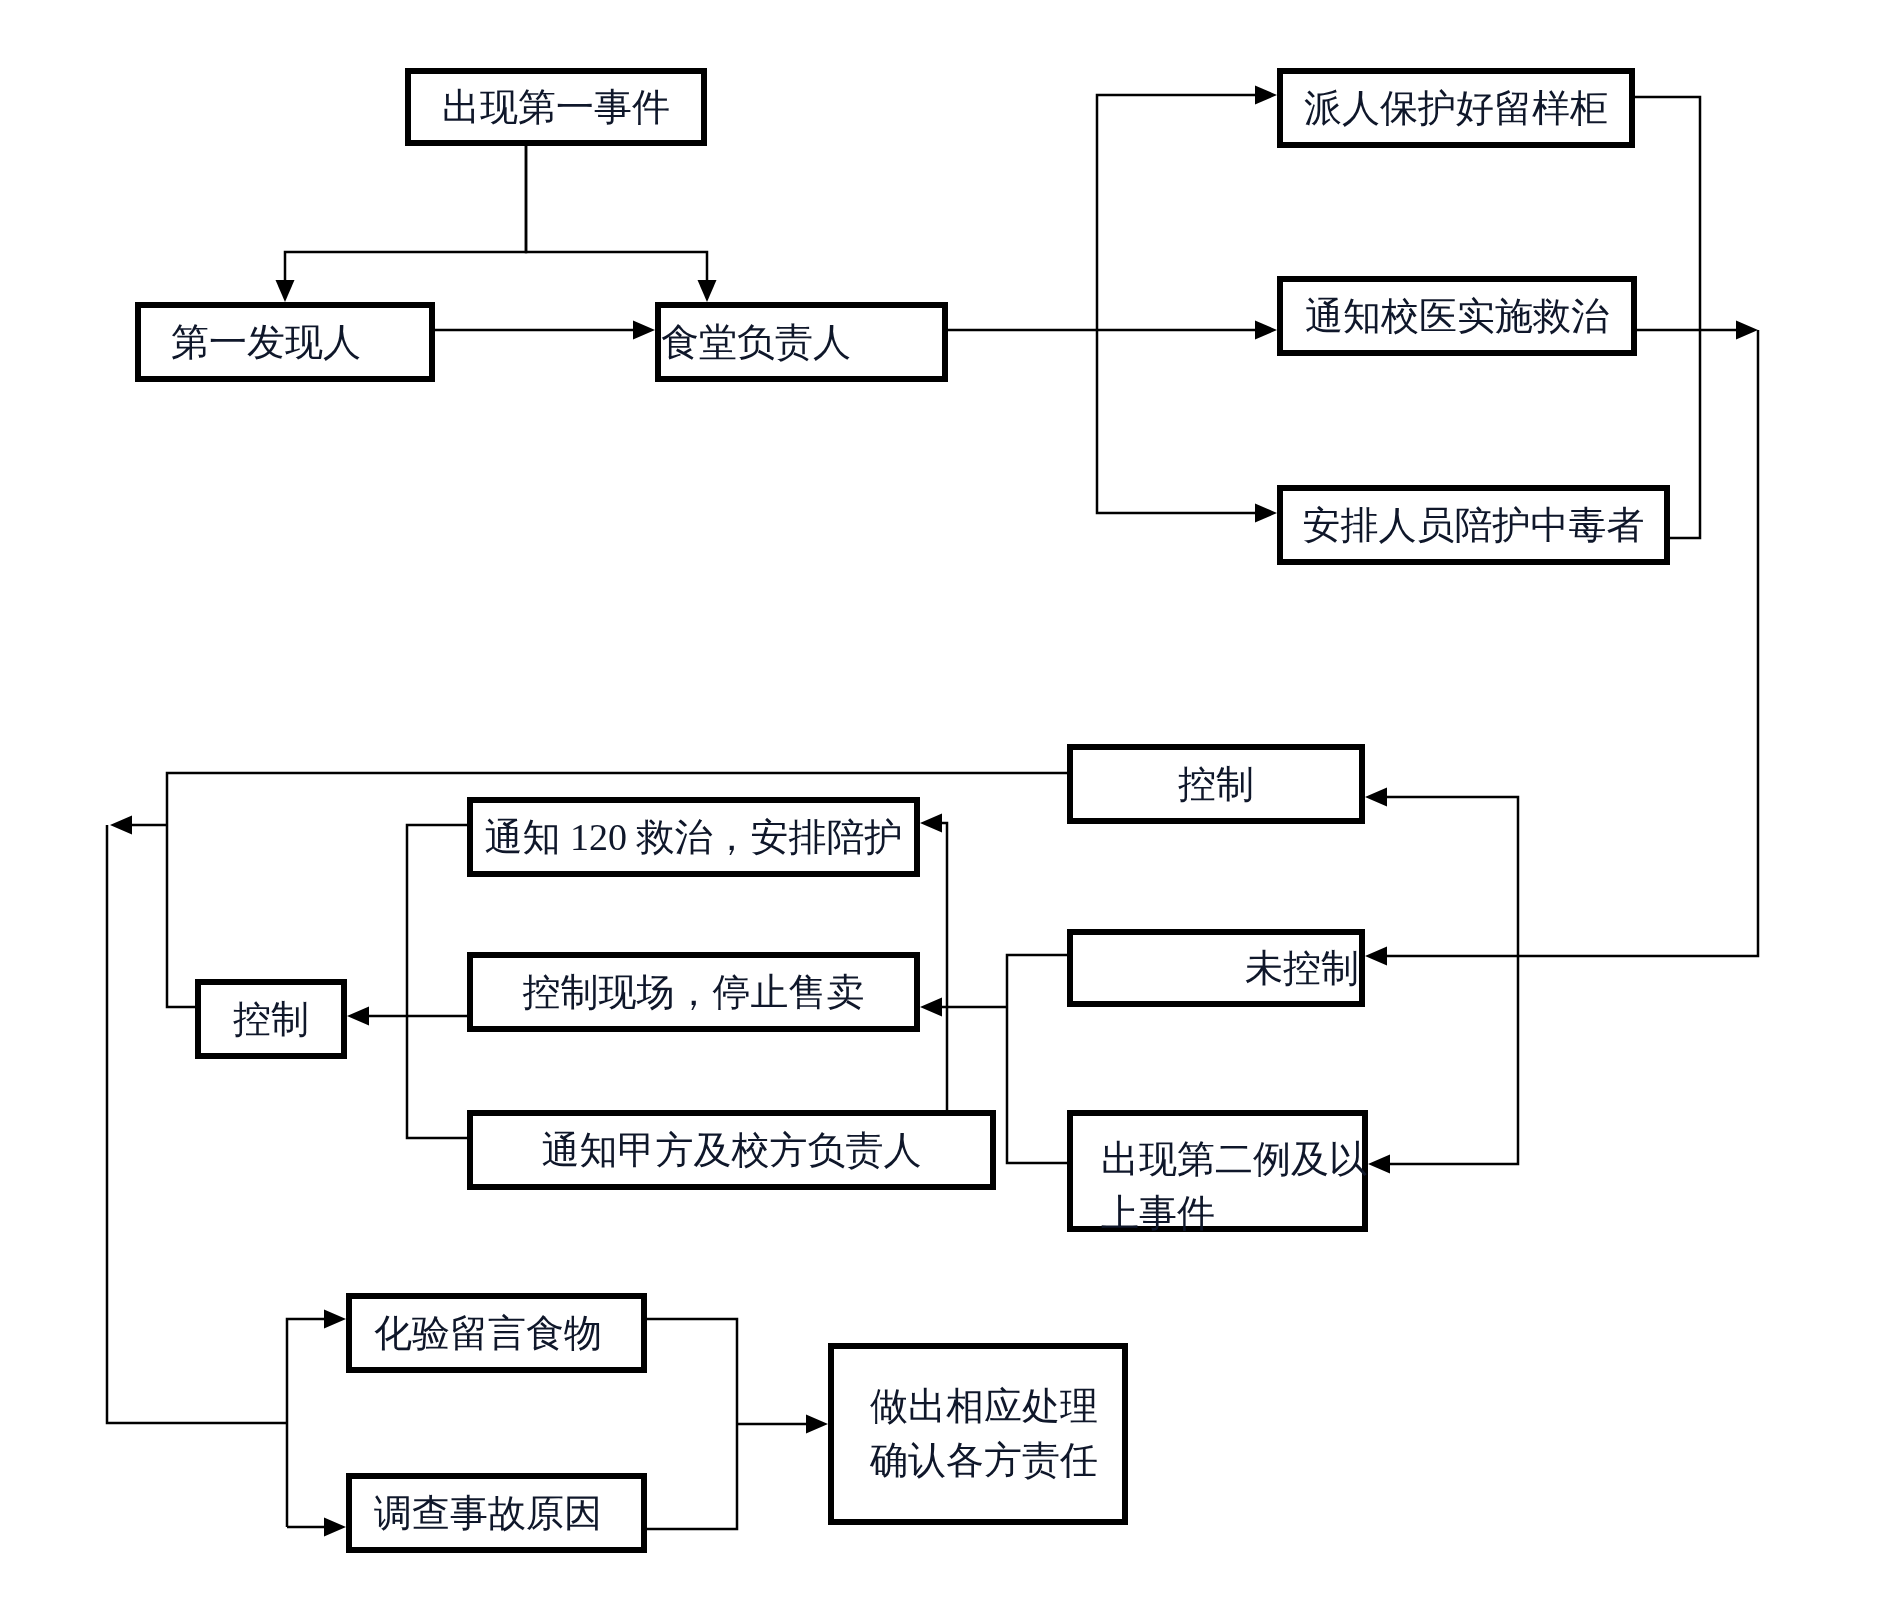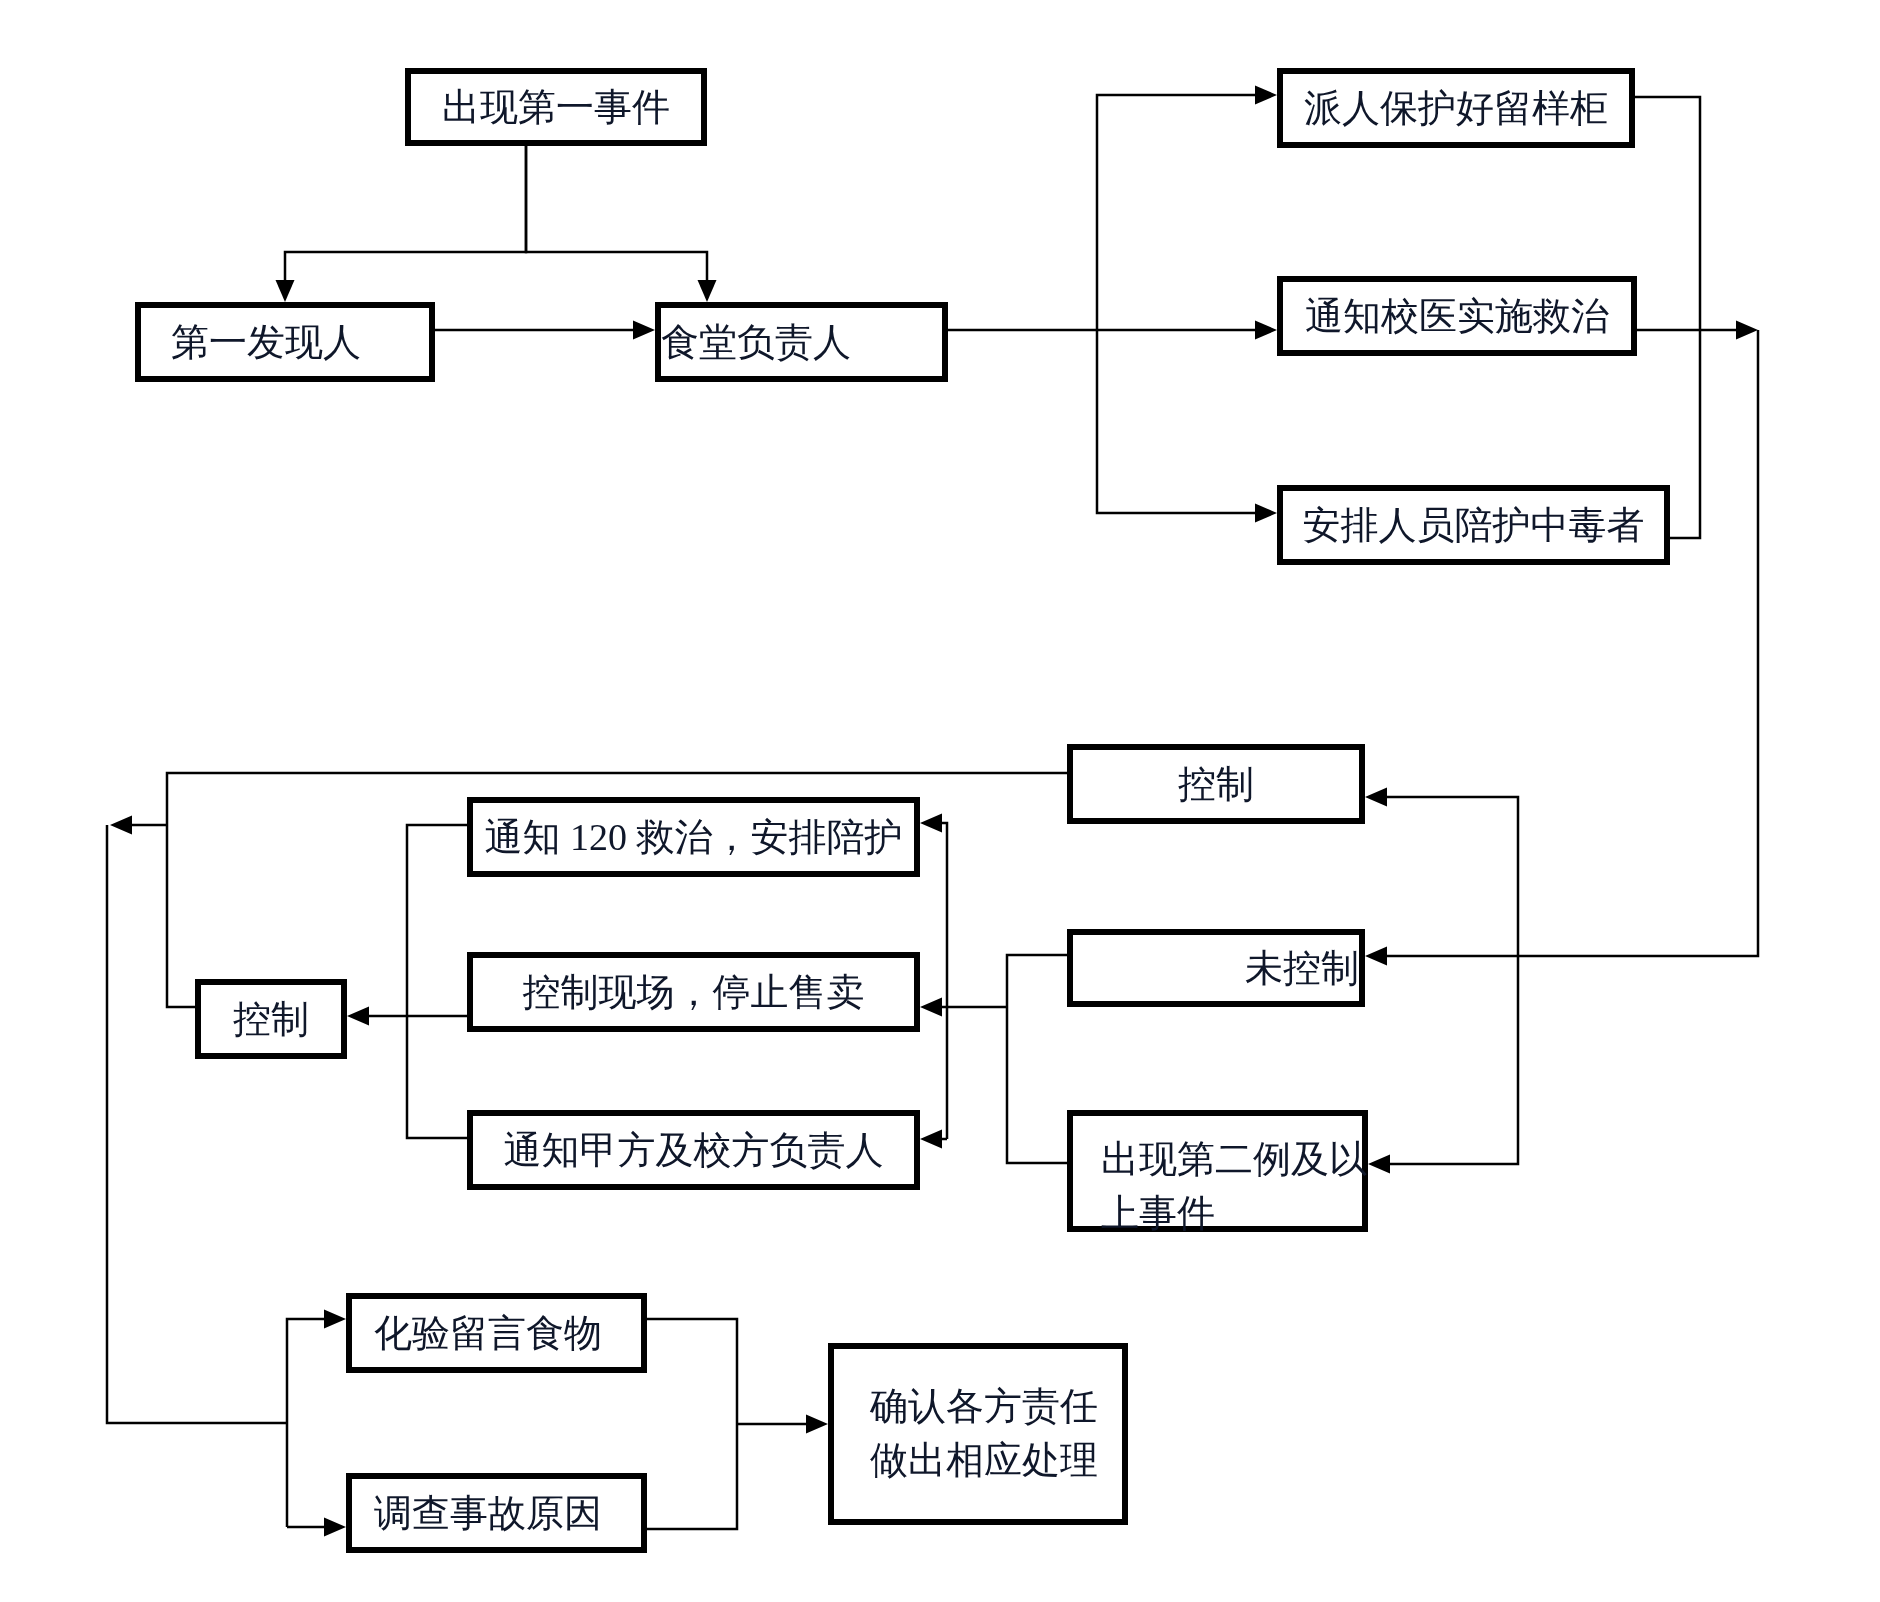--- a/index.html
+++ b/index.html
@@ -177,31 +177,31 @@
       </div>
       <div class="node node-not-controlled" style="left: 1067px; top: 929px; width: 298px; height: 78px;">
         <div class="line">未控制</div>
       </div>
       <div class="node node-control-scene" style="left: 467px; top: 952px; width: 453px; height: 80px;">
         <div class="line">控制现场，停止售卖</div>
       </div>
       <div class="node node-controlled-left" style="left: 195px; top: 979px; width: 152px; height: 80px;">
         <div class="line">控制</div>
       </div>
-      <div class="node node-notify-partners" style="left: 467px; top: 1110px; width: 453px; height: 80px;">
+      <div class="node node-notify-partners" style="left: 467px; top: 1110px; width: 529px; height: 80px;">
         <div class="line">通知甲方及校方负责人</div>
       </div>
       <div class="node node-second-case" style="left: 1067px; top: 1110px; width: 301px; height: 122px;">
         <div class="line">出现第二例及以</div>
         <div class="line">上事件</div>
       </div>
       <div class="node node-test-food" style="left: 346px; top: 1293px; width: 301px; height: 80px;">
         <div class="line">化验留言食物</div>
       </div>
       <div class="node node-confirm-responsibility" style="left: 828px; top: 1343px; width: 300px; height: 182px;">
+        <div class="line">做出相应处理</div>
         <div class="line">确认各方责任</div>
-        <div class="line">做出相应处理</div>
       </div>
       <div class="node node-investigate-cause" style="left: 346px; top: 1473px; width: 301px; height: 80px;">
         <div class="line">调查事故原因</div>
       </div>
     </div>
 </div>
 
 </body></html>

